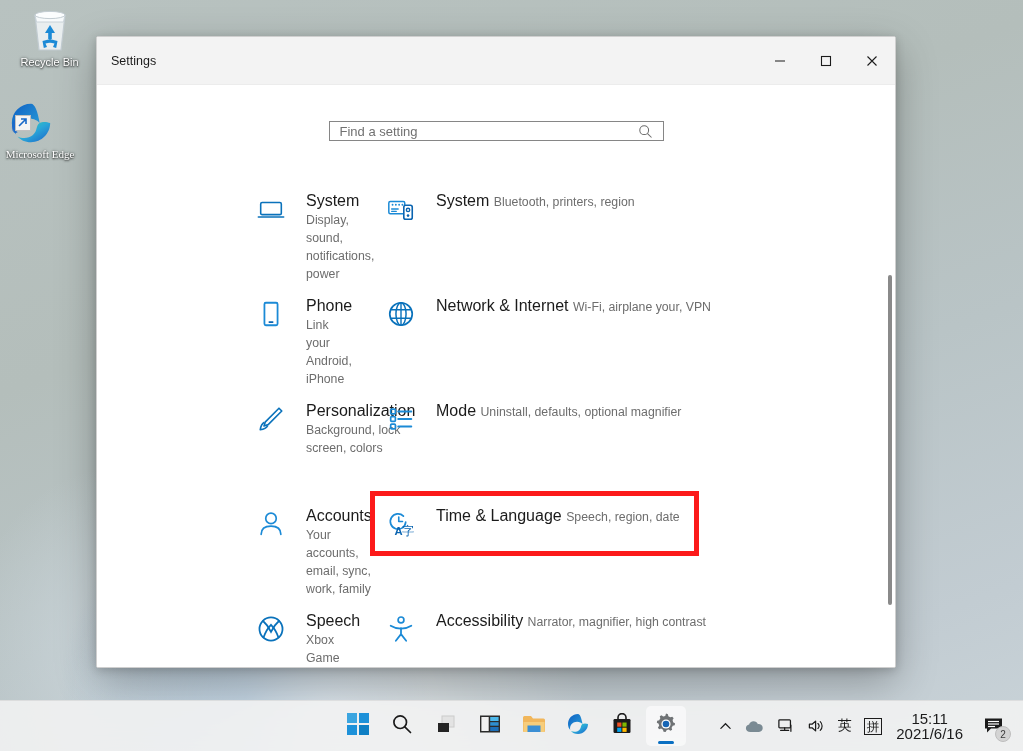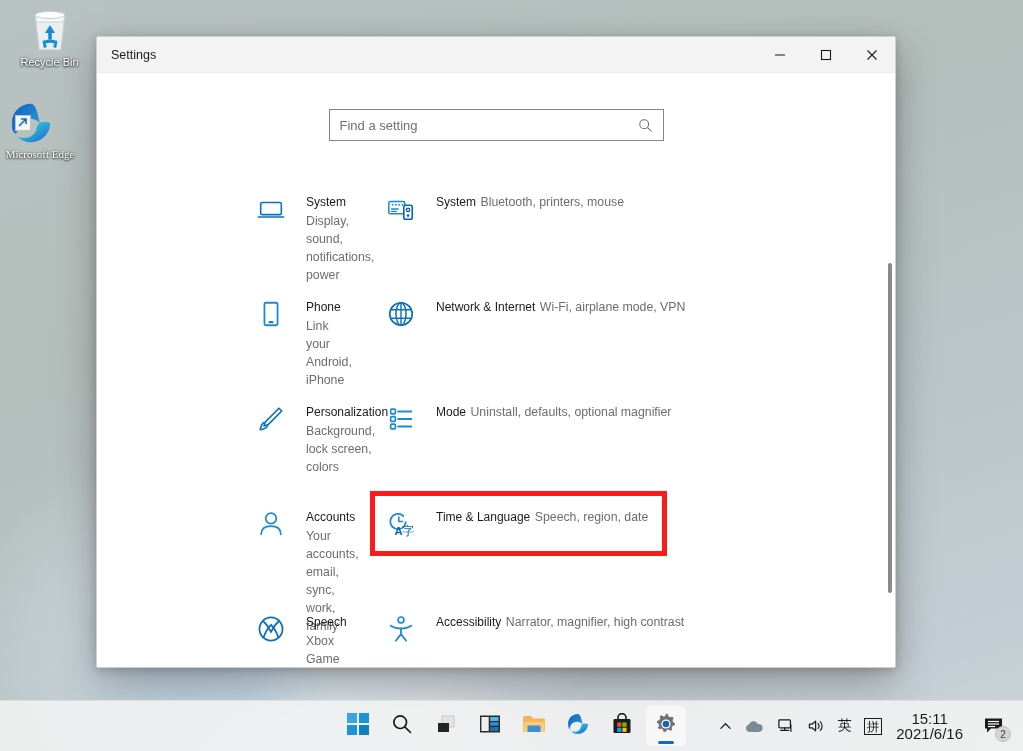--- a/index.html
+++ b/index.html
@@ -35,21 +35,21 @@
     position: absolute;
     left: 96px; top: 36px;
     width: 800px; height: 632px;
     background: #fff;
     box-shadow: 0 14px 40px rgba(0,0,0,.28), 0 2px 10px rgba(0,0,0,.18);
     border: 1px solid #cfcfcf;
     border-radius: 2px;
     overflow: hidden;
   }
   .titlebar {
-    height: 36px;
+    height: 48px;
     background: #f3f3f3;
     display: flex; align-items: center;
     border-bottom: 1px solid #ececec;
   }
   .titlebar .title {
     padding-left: 14px;
     font-size: 12.5px;
     color: #1c1c1c;
     flex: 1;
   }
@@ -59,21 +59,21 @@
     color: #1c1c1c;
   }
 
   .window-body { position: relative; height: calc(100% - 36px); background:#fff; }
 
   .searchwrap {
     display:flex; justify-content:center;
     padding-top: 36px;
   }
   .searchbox {
-    width: 335px; height: 32px;
+    width: 335px; height: 20px;
     border: 1px solid #868686;
     background: #fff;
     display: flex; align-items: center;
     padding: 0 10px;
   }
   .searchbox input {
     flex:1; border:0; outline:0;
     font-family: "Liberation Sans", sans-serif;
     font-size: 13px; color:#6b6b6b;
     background: transparent;
@@ -98,21 +98,21 @@
   }
   .cell-inner {
     display:flex; align-items:flex-start; gap: 19px;
     padding: 11px 14px 11px 10px;
     position: relative;
   }
   .cell.col1 { padding-left: 148px; }
   .cell.col2 { padding-left: 13px; }
   .ico { width: 32px; min-width:32px; height: 32px; display:flex; align-items:center; justify-content:center; color:#0a72bb; margin-top:1px;}
   .txt .name {
-    font-size: 12px;
+    font-size: 16px;
     color: #1b1b1b;
     line-height: 18px;
     margin-bottom: 3px;
   }
   .txt .desc {
     font-size: 12.3px;
     color: #6d6d6d;
     line-height: 16px;
     max-width: 170px;
   }
@@ -295,21 +295,21 @@
                   <circle cx="17.5" cy="11.5" r="1"></circle>
               </g>
               <path d="M6 16 H13 M6 18.5 H11" stroke="#1b8ad6" stroke-width="1.4" stroke-linecap="round"></path>
               <rect x="19" y="12" width="9" height="15" rx="2" fill="#fff" stroke="#0a64b0" stroke-width="1.7"></rect>
               <circle cx="23.5" cy="17" r="1.8" fill="none" stroke="#0a64b0" stroke-width="1.5"></circle>
               <circle cx="23.5" cy="23" r="1.4" fill="#0a64b0"></circle>
             </svg>
           </span>
           <span class="txt">
             <span class="name">System</span>
-            <span class="desc">Bluetooth, printers, mouse</span>
+            <span class="desc">Bluetooth, printers, region</span>
           </span>
         </div>
       </div>
 
       <div class="cell col1">
         <div class="cell-inner">
           <span class="ico">
             <svg width="30" height="30" viewBox="0 0 32 32">
               <rect x="9" y="4" width="14" height="24" rx="1.5" fill="none" stroke="#1b8ad6" stroke-width="1.9"></rect>
               <path d="M14.2 24.6 H17.8" stroke="#0a64b0" stroke-width="1.8" stroke-linecap="round"></path>
@@ -326,21 +326,21 @@
         <div class="cell-inner">
           <span class="ico">
             <svg width="30" height="30" viewBox="0 0 32 32">
               <circle cx="16" cy="16" r="12" fill="none" stroke="#0a72bb" stroke-width="1.8"></circle>
               <ellipse cx="16" cy="16" rx="5.4" ry="12" fill="none" stroke="#0a72bb" stroke-width="1.6"></ellipse>
               <path d="M4.6 11.5 H27.4 M4.6 20.5 H27.4 M16 4 V28" stroke="#0a72bb" stroke-width="1.5"></path>
             </svg>
           </span>
           <span class="txt">
             <span class="name">Network &amp; Internet</span>
-            <span class="desc">Wi-Fi, airplane mode, VPN</span>
+            <span class="desc">Wi-Fi, airplane your, VPN</span>
           </span>
         </div>
       </div>
 
       <div class="cell col1">
         <div class="cell-inner">
           <span class="ico">
             <svg width="30" height="30" viewBox="0 0 32 32">
               <path d="M24.5 4.5 L27.5 7.5 L13 22 L8.5 23.5 L10 19 Z" fill="none" stroke="#0a72bb" stroke-width="1.7" stroke-linejoin="round"></path>
               <path d="M9 19.5 C6.2 21 5 24 4.5 27.5 C8 27 11 25.8 12.5 23" fill="none" stroke="#0a72bb" stroke-width="1.7" stroke-linejoin="round"></path>

